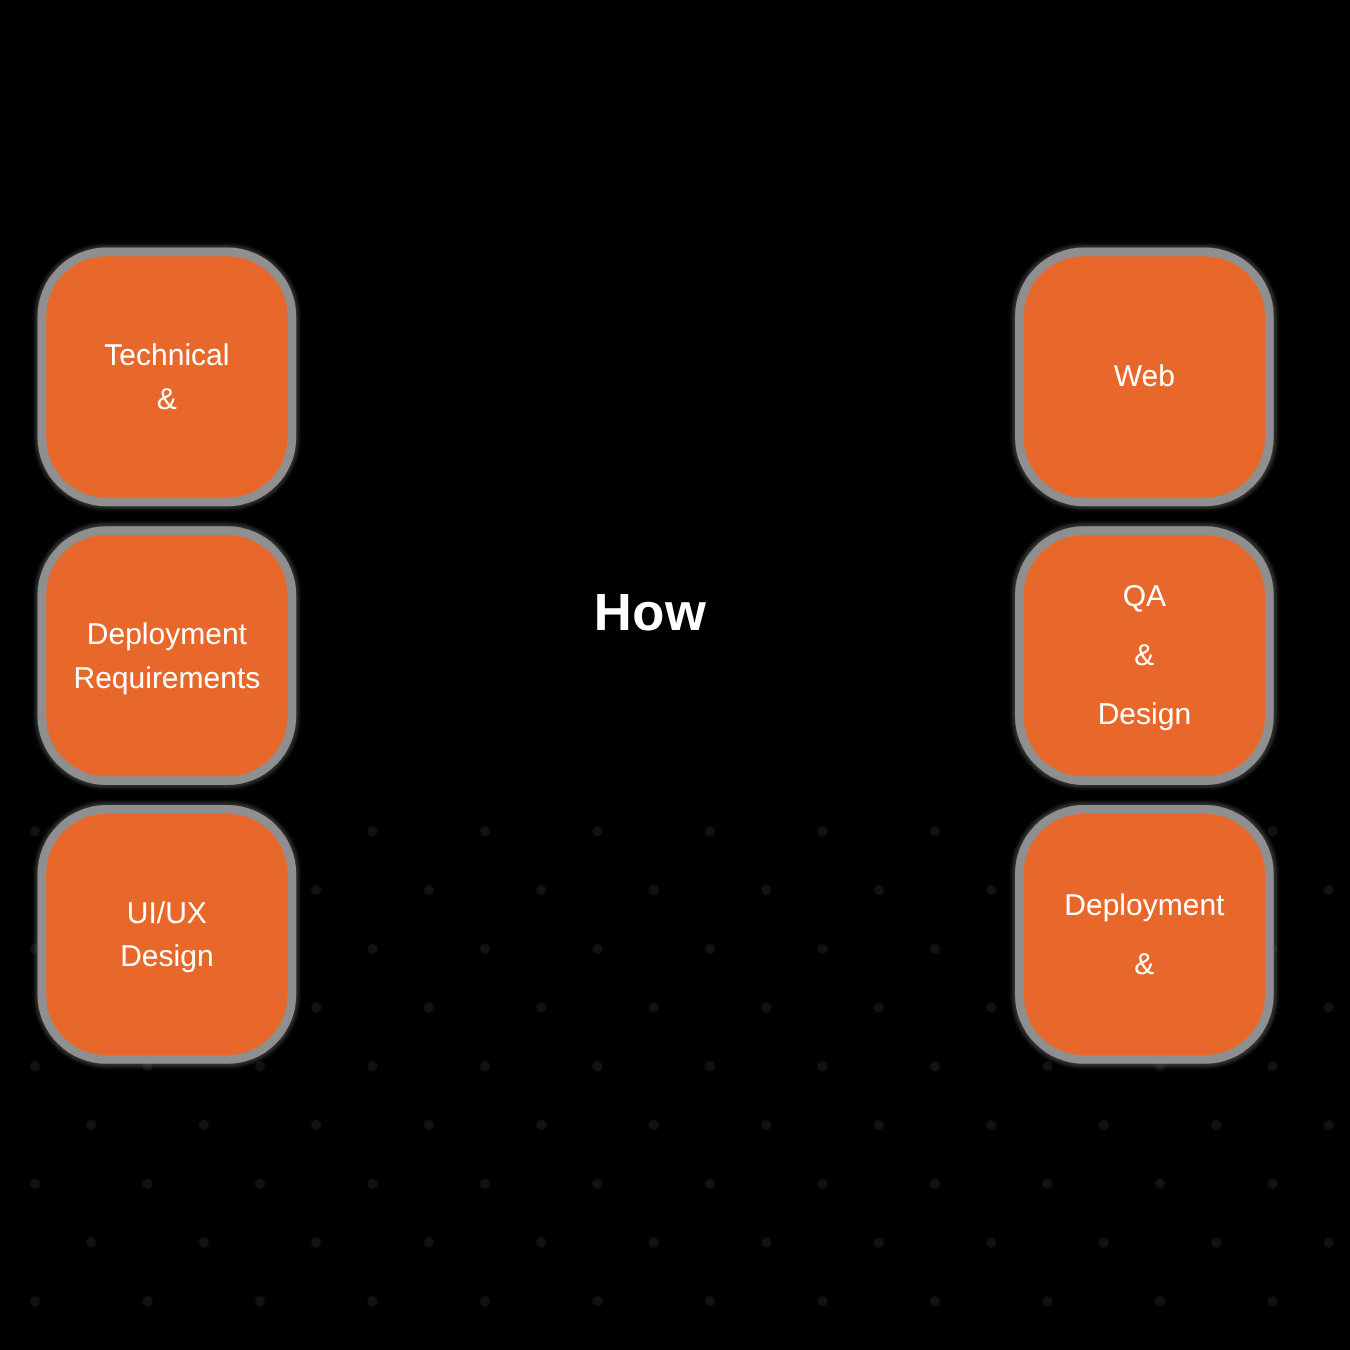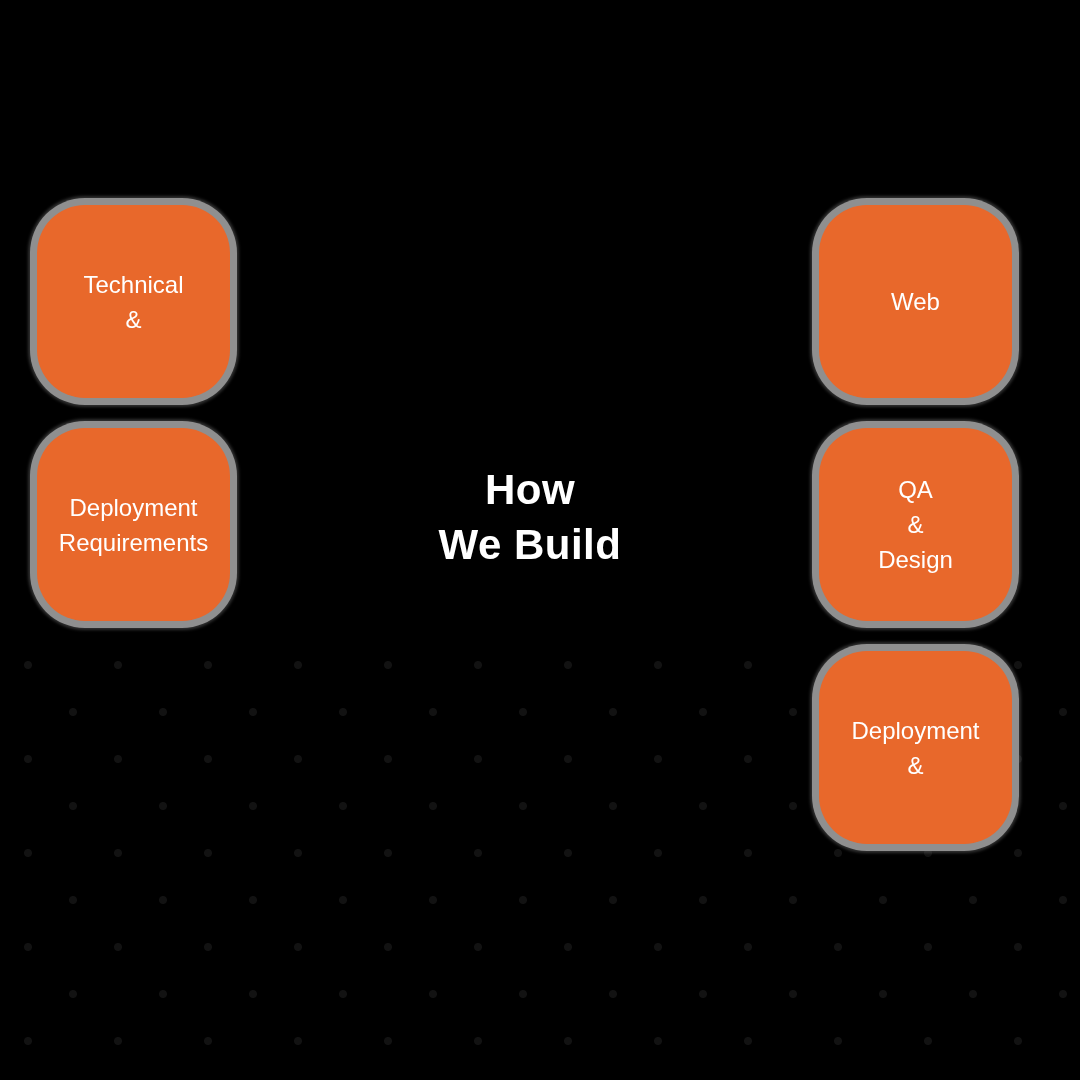--- a/index.html
+++ b/index.html
@@ -24,67 +24,70 @@
   .dots{
     position:absolute; left:0; top:655px; width:1080px; height:425px;
     background-image:
       radial-gradient(circle, var(--dot-color) 3.5px, transparent 4.5px),
       radial-gradient(circle, var(--dot-color) 3.5px, transparent 4.5px);
     background-size:90px 94px, 90px 94px;
     background-position:28px 10px, 73px 57px;
     pointer-events:none;
   }
   .title{
-    position:absolute; left:370px; top:462px; width:320px;
+    position:absolute; left:360px; top:462px; width:320px;
     text-align:center;
     color:var(--title-color);
     font-size:42px; font-weight:bold; line-height:55px;
     letter-spacing:0.5px;
   }
   .box{
     position:absolute;
     width:193px; height:193px;
     background:var(--box-fill);
     border-radius:48px;
     box-shadow:0 0 0 7px var(--box-outline), 0 0 3px 9px rgba(140,140,140,0.35);
     display:flex; flex-direction:column;
     justify-content:center; align-items:center;
     text-align:center;
     color:var(--box-text);
     font-size:24px; line-height:35px;
   }
   .col-left{ left:37px; }
-  .col-right{ left:819px; }
+  .col-right{ left:819px;gap:12px; }
   .row-1{ top:205px; }
   .row-2{ top:428px; }
   .row-3{ top:651px; }
   .box span{ display:block; }
 </style>
 </head>
 <body>
 
 <div class="canvas">
 
   <div class="dots"></div>
 
   <div class="title">
     <div>How</div>
-    <div>We Build</div>
   </div>
 
   <div class="box col-left row-1">
     <span>Technical</span>
     <span>&amp;</span>
   </div>
 
   <div class="box col-left row-2">
     <span>Deployment</span>
     <span>Requirements</span>
   </div>
 
+  <div class="box col-left row-3">
+    <span>UI/UX</span>
+    <span>Design</span>
+  </div>
 
   <div class="box col-right row-1">
     <span>Web</span>
   </div>
 
   <div class="box col-right row-2">
     <span>QA</span>
     <span>&amp;</span>
     <span>Design</span>
   </div>

